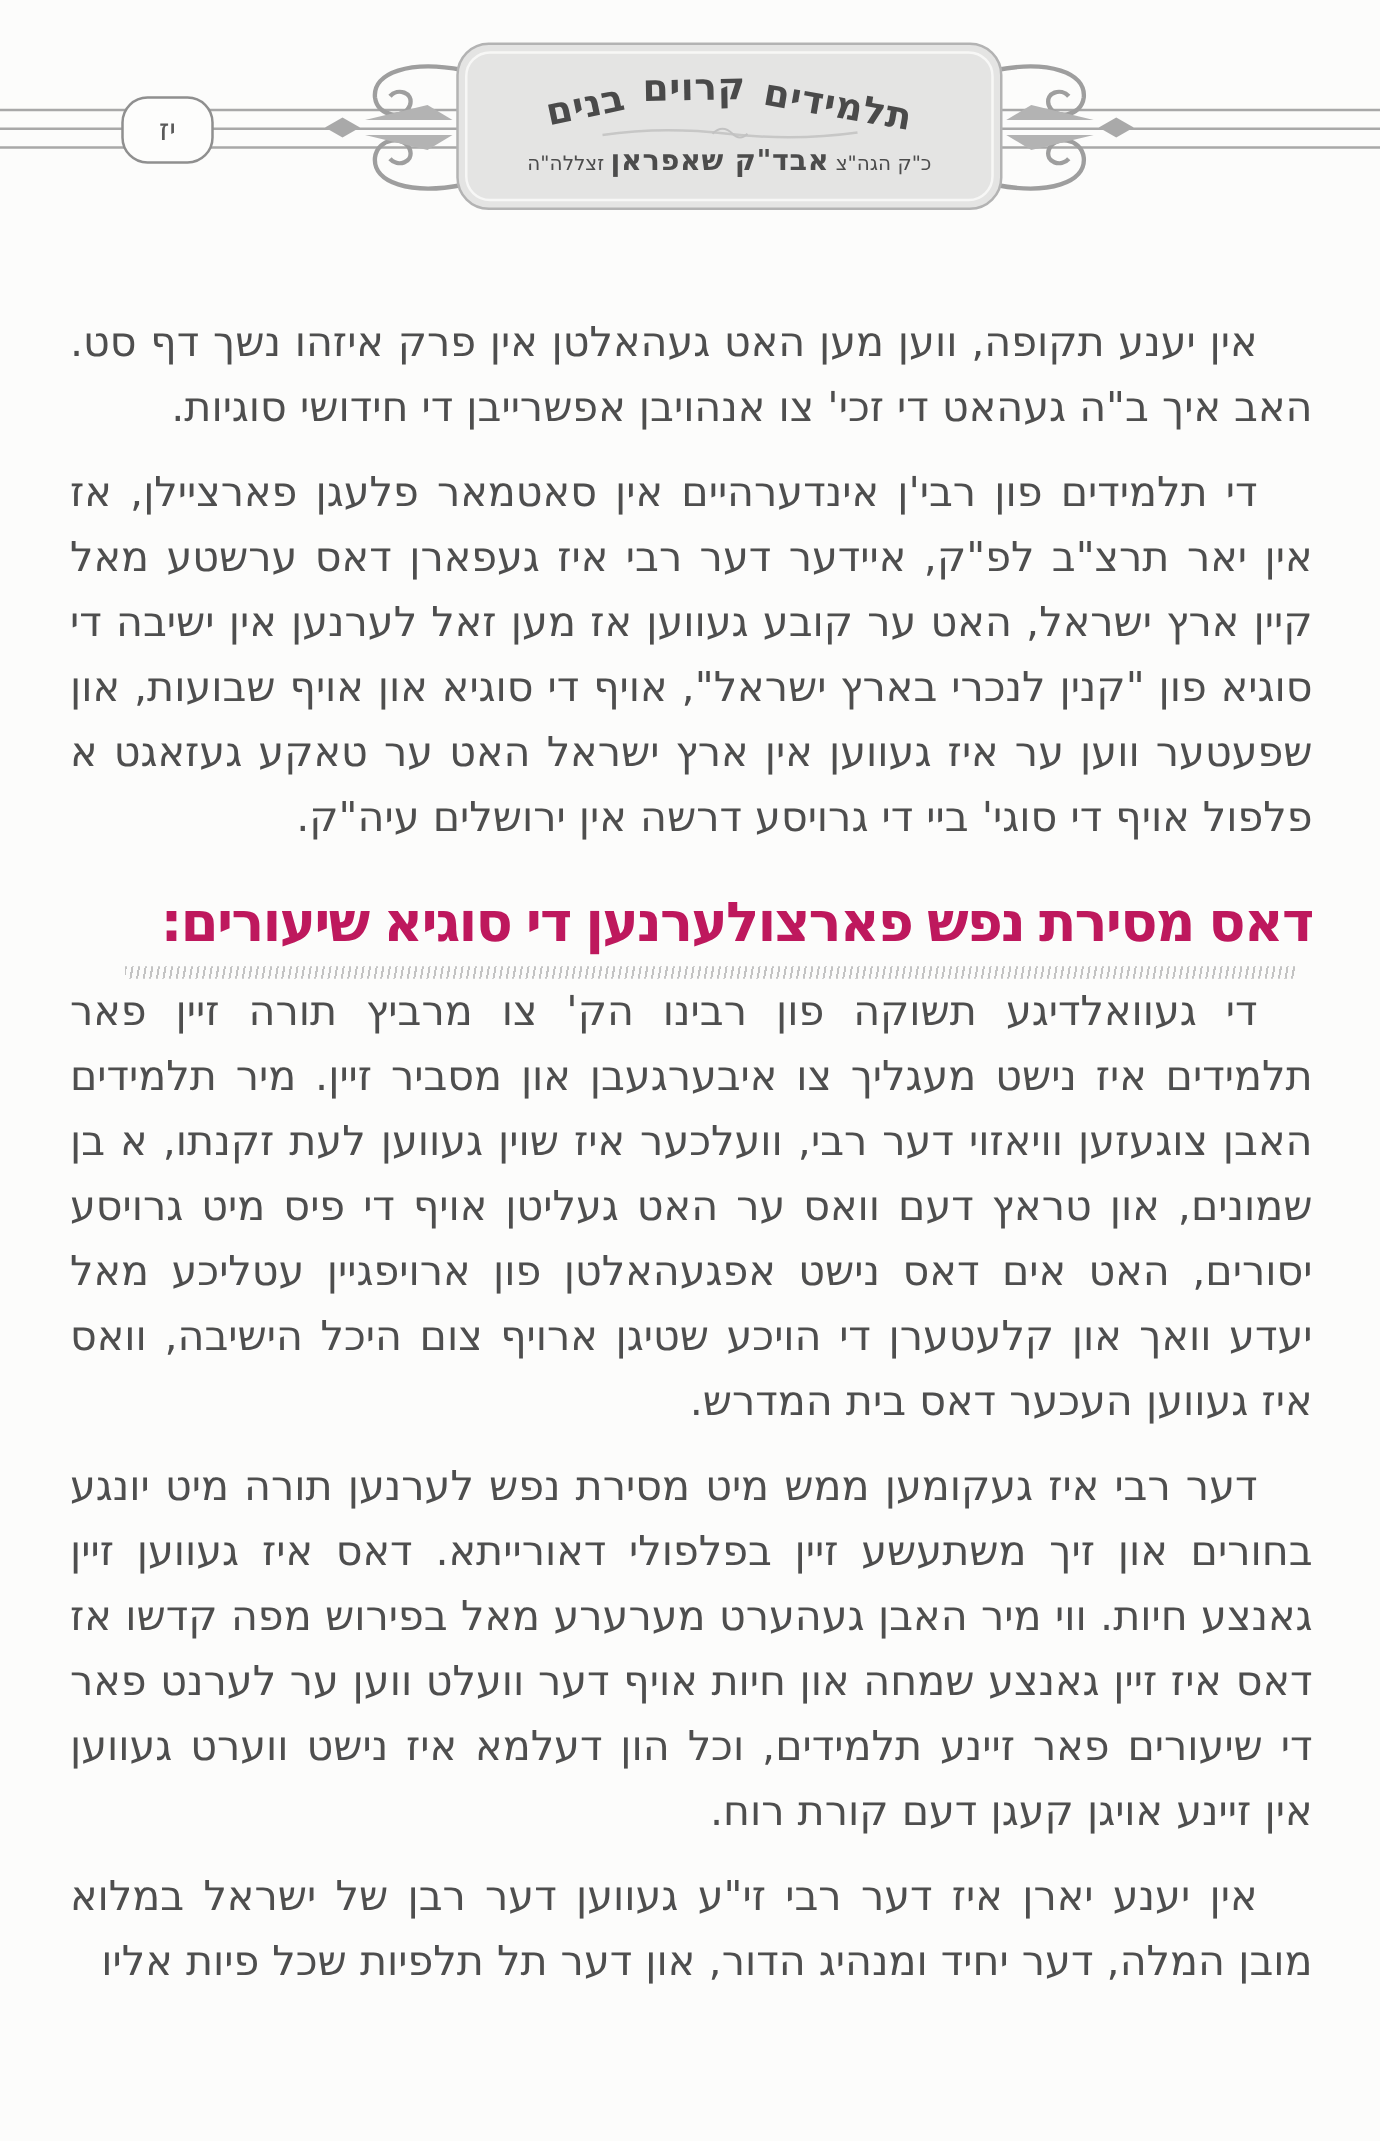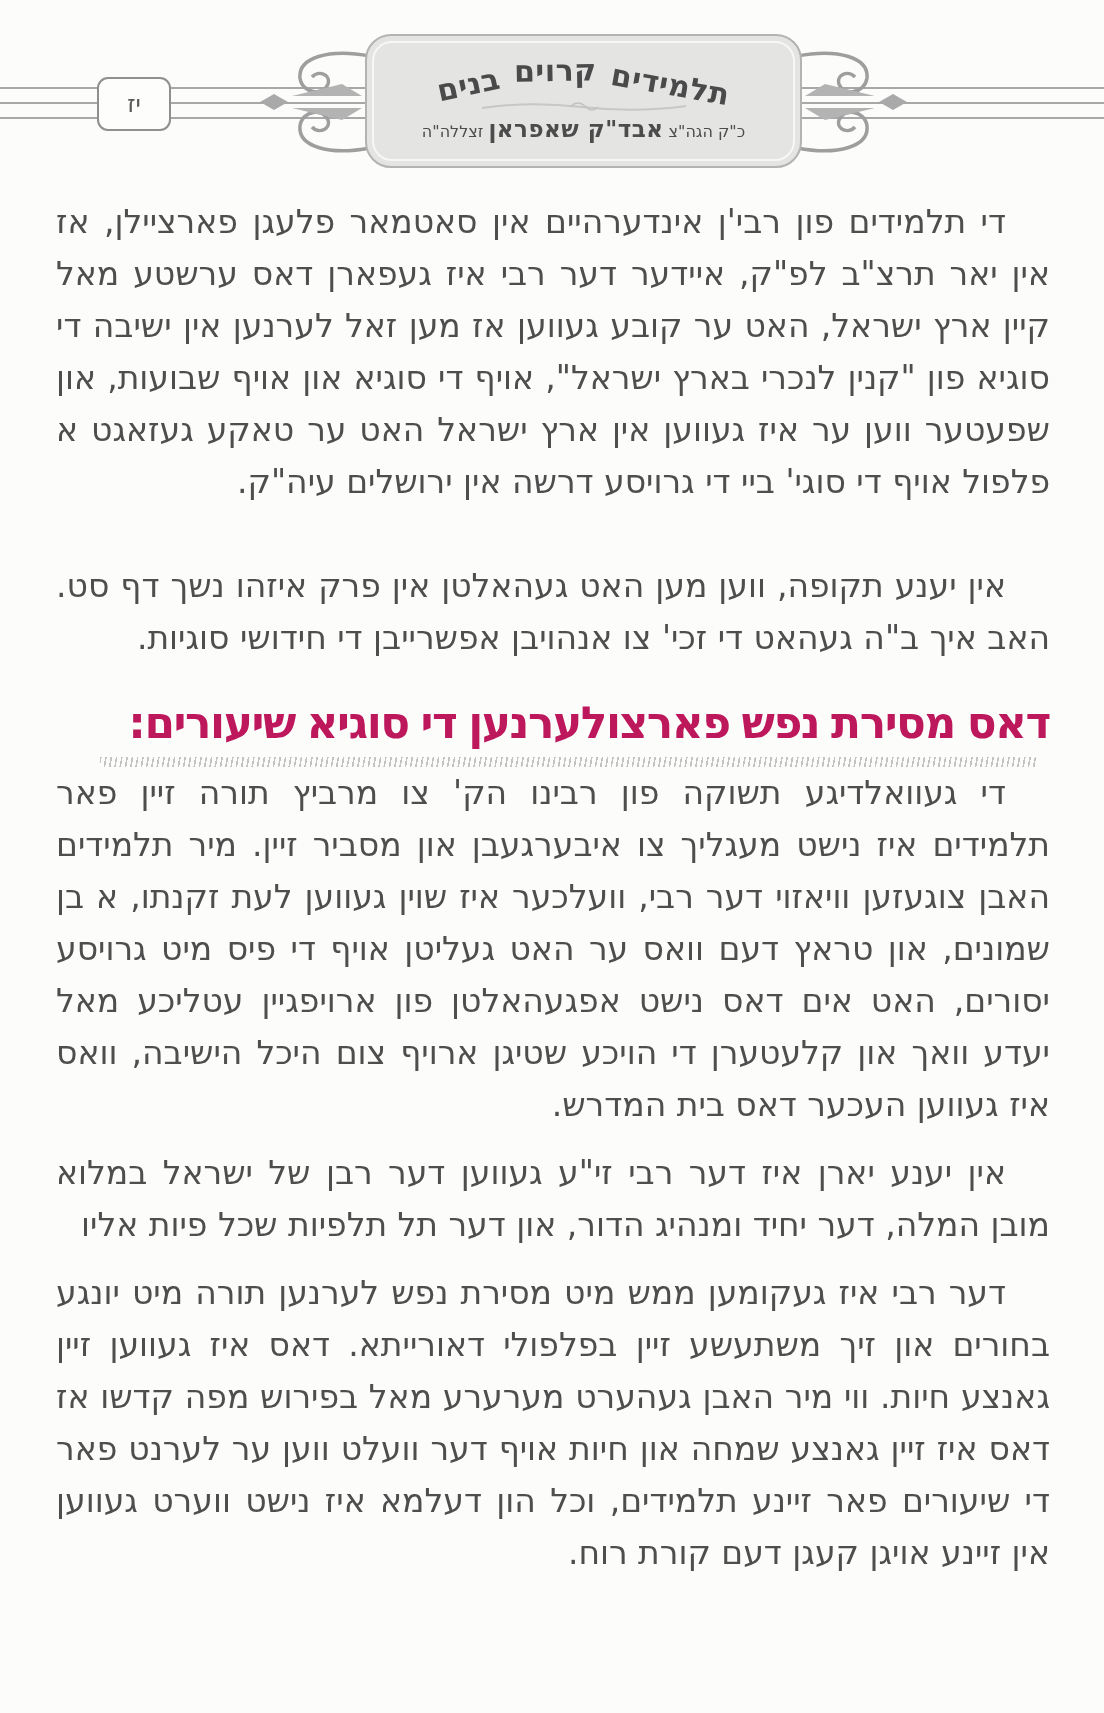--- a/index.html
+++ b/index.html
@@ -15,21 +15,21 @@
 
   
   .header{position:absolute;top:0;left:0;width:100%;height:190px;}
   .rule{position:absolute;left:0;width:100%;height:2px;background:#a8a8a8;}
   .rule.r1{top:87px;}
   .rule.r2{top:102px;}
   .rule.r3{top:117px;}
 
   .page-num-box{
     position:absolute;top:77px;left:97px;width:70px;height:50px;
-    background:#fdfdfc;border:2px solid #8f8f8f;border-radius:11px;
+    background:#fdfdfc;border:2px solid #8f8f8f;border-radius:21px;
     display:flex;align-items:center;justify-content:center;
     font-size:24px;color:#5a5a5a;z-index:3;
   }
 
   .cartouche{
     position:absolute;top:34px;left:365px;width:437px;height:134px;
     background:#e4e4e3;border:2px solid #b3b3b3;border-radius:26px;
     z-index:3;box-sizing:border-box;
   }
   .cartouche::after{
@@ -124,24 +124,24 @@
       </svg>
       <div class="subtitle">
         <span>כ"ק הגה"צ</span>
         <b>אבד"ק שאפראן</b>
         <span>זצללה"ה</span>
       </div>
     </div>
   </div>
 
   <main class="body-text">
+    <p class="para first">אין יענע תקופה, ווען מען האט געהאלטן אין פרק איזהו נשך דף סט. האב איך ב"ה געהאט די זכי' צו אנהויבן אפשרייבן די חידושי סוגיות.</p>
     <p class="para">די תלמידים פון רבי'ן אינדערהיים אין סאטמאר פלעגן פארציילן, אז אין יאר תרצ"ב לפ"ק, איידער דער רבי איז געפארן דאס ערשטע מאל קיין ארץ ישראל, האט ער קובע געווען אז מען זאל לערנען אין ישיבה די סוגיא פון "קנין לנכרי בארץ ישראל", אויף די סוגיא און אויף שבועות, און שפעטער ווען ער איז געווען אין ארץ ישראל האט ער טאקע געזאגט א פלפול אויף די סוגי' ביי די גרויסע דרשה אין ירושלים עיה"ק.</p>
-    <p class="para first">אין יענע תקופה, ווען מען האט געהאלטן אין פרק איזהו נשך דף סט. האב איך ב"ה געהאט די זכי' צו אנהויבן אפשרייבן די חידושי סוגיות.</p>
 
     <h2 class="section-head">דאס מסירת נפש פארצולערנען די סוגיא שיעורים:</h2>
     <div class="hatch"></div>
 
     <p class="para after-head">די געוואלדיגע תשוקה פון רבינו הק' צו מרביץ תורה זיין פאר תלמידים איז נישט מעגליך צו איבערגעבן און מסביר זיין. מיר תלמידים האבן צוגעזען וויאזוי דער רבי, וועלכער איז שוין געווען לעת זקנתו, א בן שמונים, און טראץ דעם וואס ער האט געליטן אויף די פיס מיט גרויסע יסורים, האט אים דאס נישט אפגעהאלטן פון ארויפגיין עטליכע מאל יעדע וואך און קלעטערן די הויכע שטיגן ארויף צום היכל הישיבה, וואס איז געווען העכער דאס בית המדרש.</p>
+    <p class="para">דער רבי איז געקומען ממש מיט מסירת נפש לערנען תורה מיט יונגע בחורים און זיך משתעשע זיין בפלפולי דאורייתא. דאס איז געווען זיין גאנצע חיות. ווי מיר האבן געהערט מערערע מאל בפירוש מפה קדשו אז דאס איז זיין גאנצע שמחה און חיות אויף דער וועלט ווען ער לערנט פאר די שיעורים פאר זיינע תלמידים, וכל הון דעלמא איז נישט ווערט געווען אין זיינע אויגן קעגן דעם קורת רוח.</p>
     <p class="para">אין יענע יארן איז דער רבי זי"ע געווען דער רבן של ישראל במלוא מובן המלה, דער יחיד ומנהיג הדור, און דער תל תלפיות שכל פיות אליו</p>
-    <p class="para">דער רבי איז געקומען ממש מיט מסירת נפש לערנען תורה מיט יונגע בחורים און זיך משתעשע זיין בפלפולי דאורייתא. דאס איז געווען זיין גאנצע חיות. ווי מיר האבן געהערט מערערע מאל בפירוש מפה קדשו אז דאס איז זיין גאנצע שמחה און חיות אויף דער וועלט ווען ער לערנט פאר די שיעורים פאר זיינע תלמידים, וכל הון דעלמא איז נישט ווערט געווען אין זיינע אויגן קעגן דעם קורת רוח.</p>
   </main>
 
 </div>
 
 </body></html>

